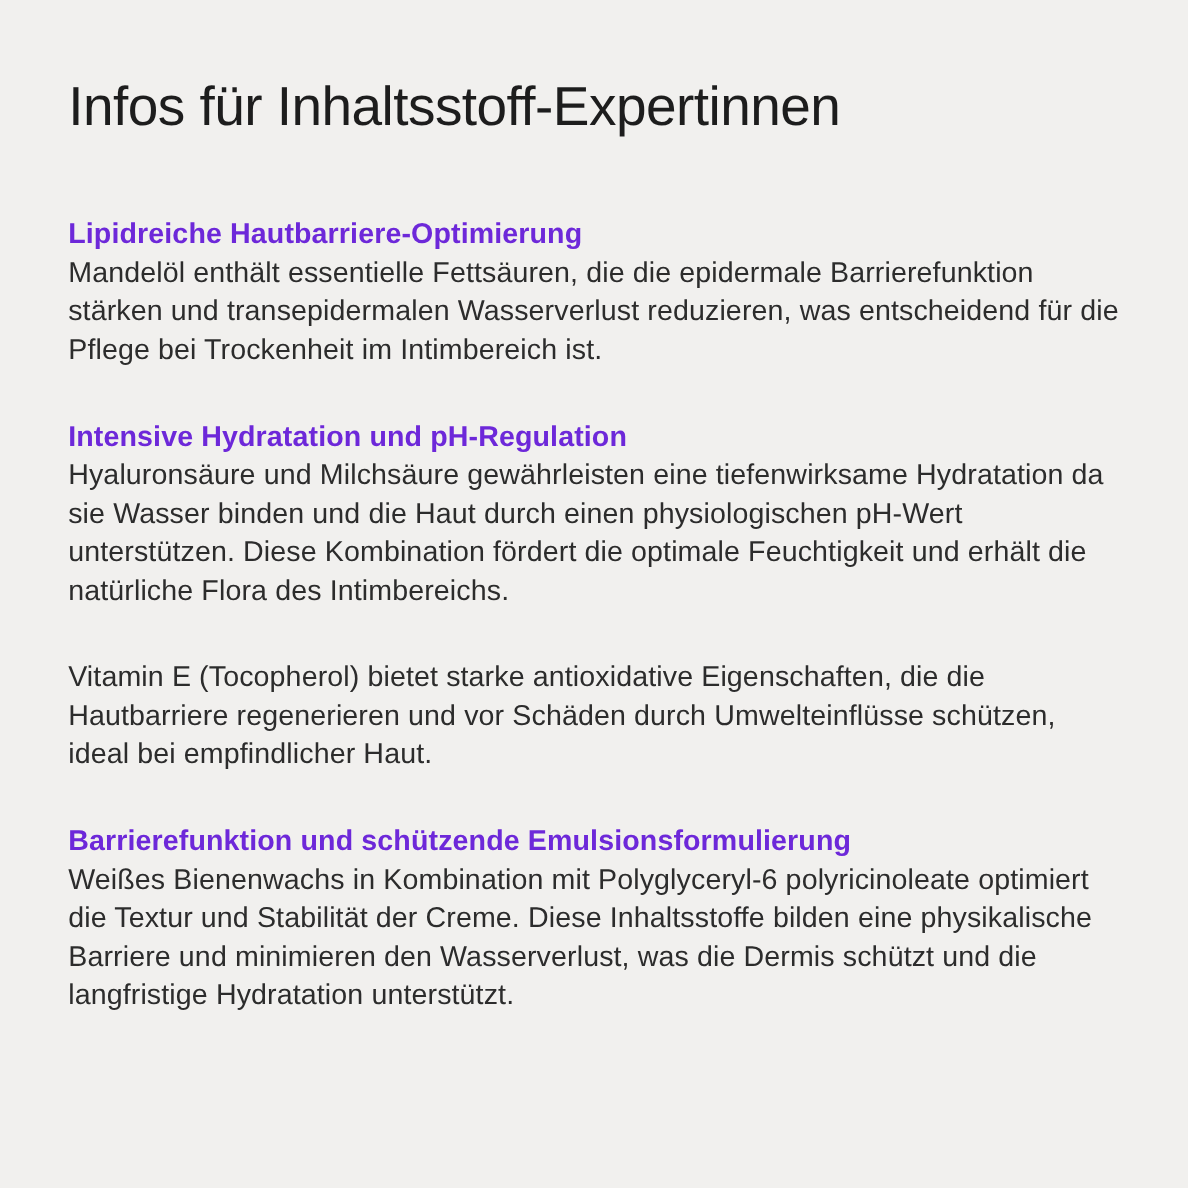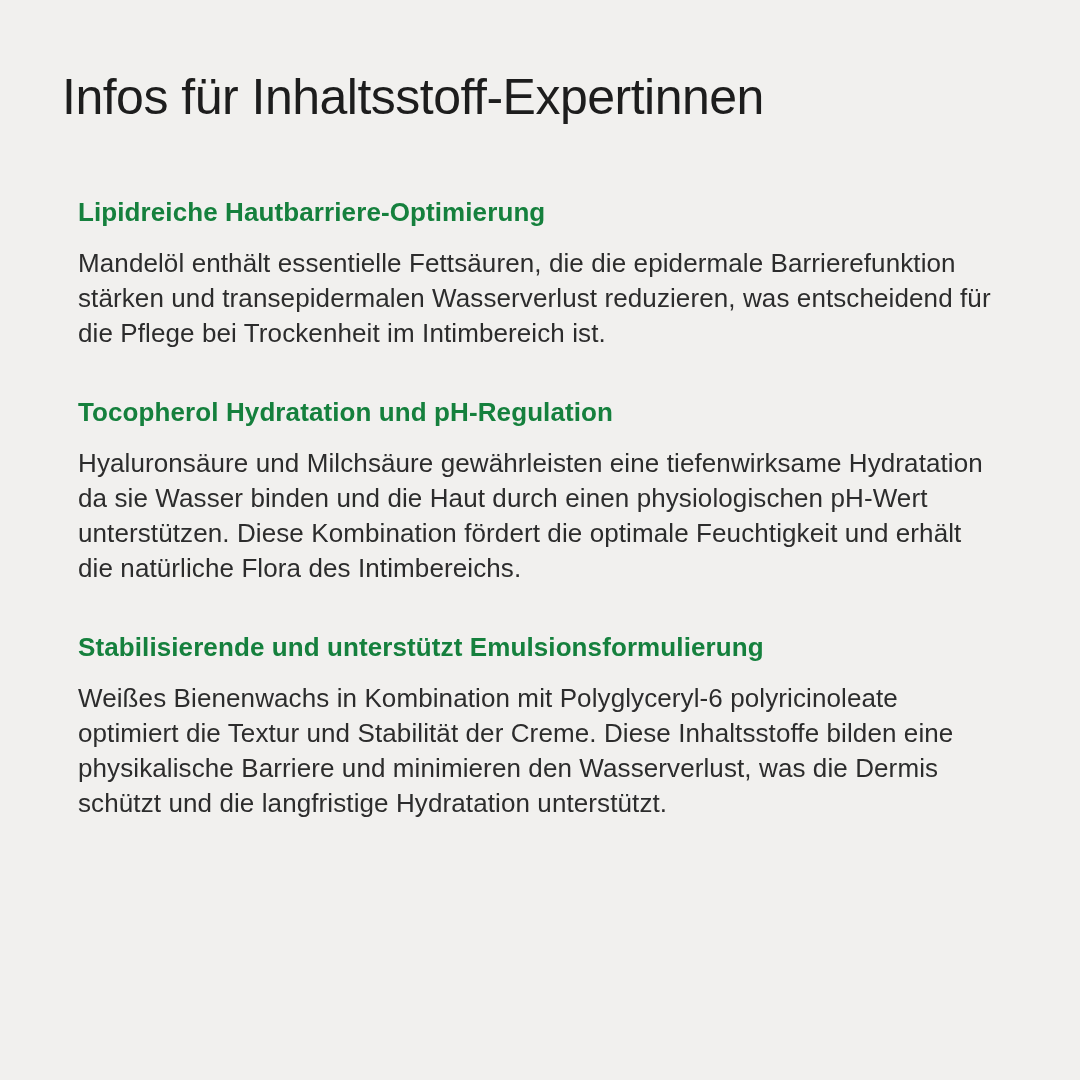--- a/index.html
+++ b/index.html
@@ -34,49 +34,50 @@
     margin: 0 0 44px 0;
   }
   .section:last-child {
     margin-bottom: 0;
   }
   .section-heading {
     font-size: 26px;
     font-weight: 700;
     letter-spacing: 0.1px;
     line-height: 35px;
-    margin: 16px;
-    color: #15803d;
+    margin: 0;
+    color: #6d28d9;
   }
   .section-body {
     font-size: 26px;
     font-weight: 400;
     letter-spacing: 0.1px;
     line-height: 35px;
-    margin: 16px;
+    margin: 0;
     color: #2c2c2c;
     max-width: 968px;
   }
 </style>
 </head>
 <body style="background: rgb(241, 240, 238);">
 
 <div class="doc">
   <h1 class="doc-title">Infos für Inhaltsstoff-Expertinnen</h1>
 
   <div class="section">
     <h2 class="section-heading">Lipidreiche Hautbarriere-Optimierung</h2>
     <p class="section-body">Mandelöl enthält essentielle Fettsäuren, die die epidermale Barrierefunktion stärken und transepidermalen Wasserverlust reduzieren, was entscheidend für die Pflege bei Trockenheit im Intimbereich ist.</p>
   </div>
 
   <div class="section">
-    <h2 class="section-heading">Tocopherol Hydratation und pH-Regulation</h2>
+    <h2 class="section-heading">Intensive Hydratation und pH-Regulation</h2>
     <p class="section-body">Hyaluronsäure und Milchsäure gewährleisten eine tiefenwirksame Hydratation da sie Wasser binden und die Haut durch einen physiologischen pH-Wert unterstützen. Diese Kombination fördert die optimale Feuchtigkeit und erhält die natürliche Flora des Intimbereichs.</p>
   </div>
 
   <div class="section">
+    <p class="section-body">Vitamin E (Tocopherol) bietet starke antioxidative Eigenschaften, die die Hautbarriere regenerieren und vor Schäden durch Umwelteinflüsse schützen, ideal bei empfindlicher Haut.</p>
   </div>
 
   <div class="section">
-    <h2 class="section-heading">Stabilisierende und unterstützt Emulsionsformulierung</h2>
+    <h2 class="section-heading">Barrierefunktion und schützende Emulsionsformulierung</h2>
     <p class="section-body">Weißes Bienenwachs in Kombination mit Polyglyceryl-6 polyricinoleate optimiert die Textur und Stabilität der Creme. Diese Inhaltsstoffe bilden eine physikalische Barriere und minimieren den Wasserverlust, was die Dermis schützt und die langfristige Hydratation unterstützt.</p>
   </div>
 </div>
 
 </body></html>

